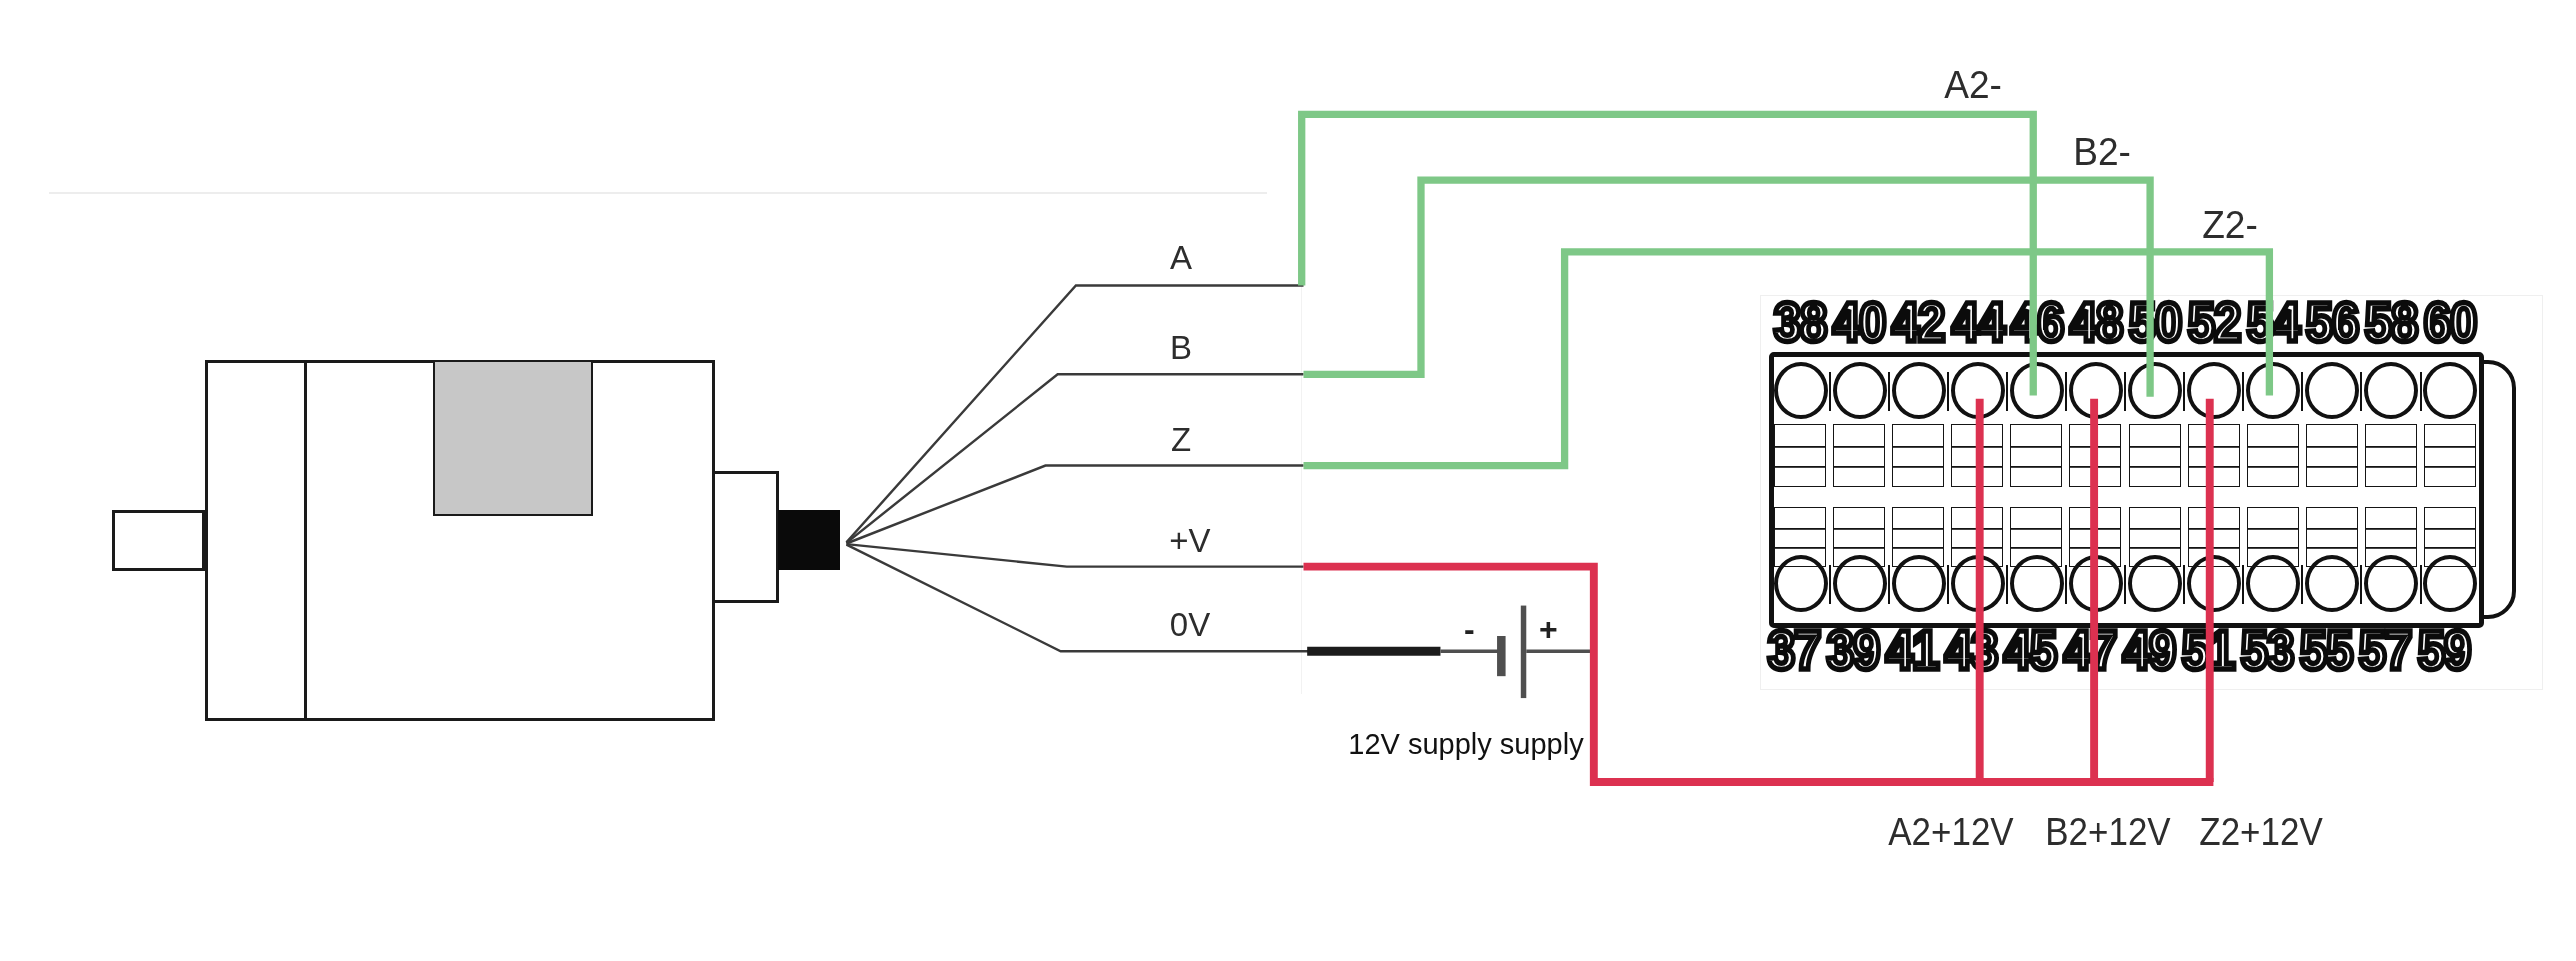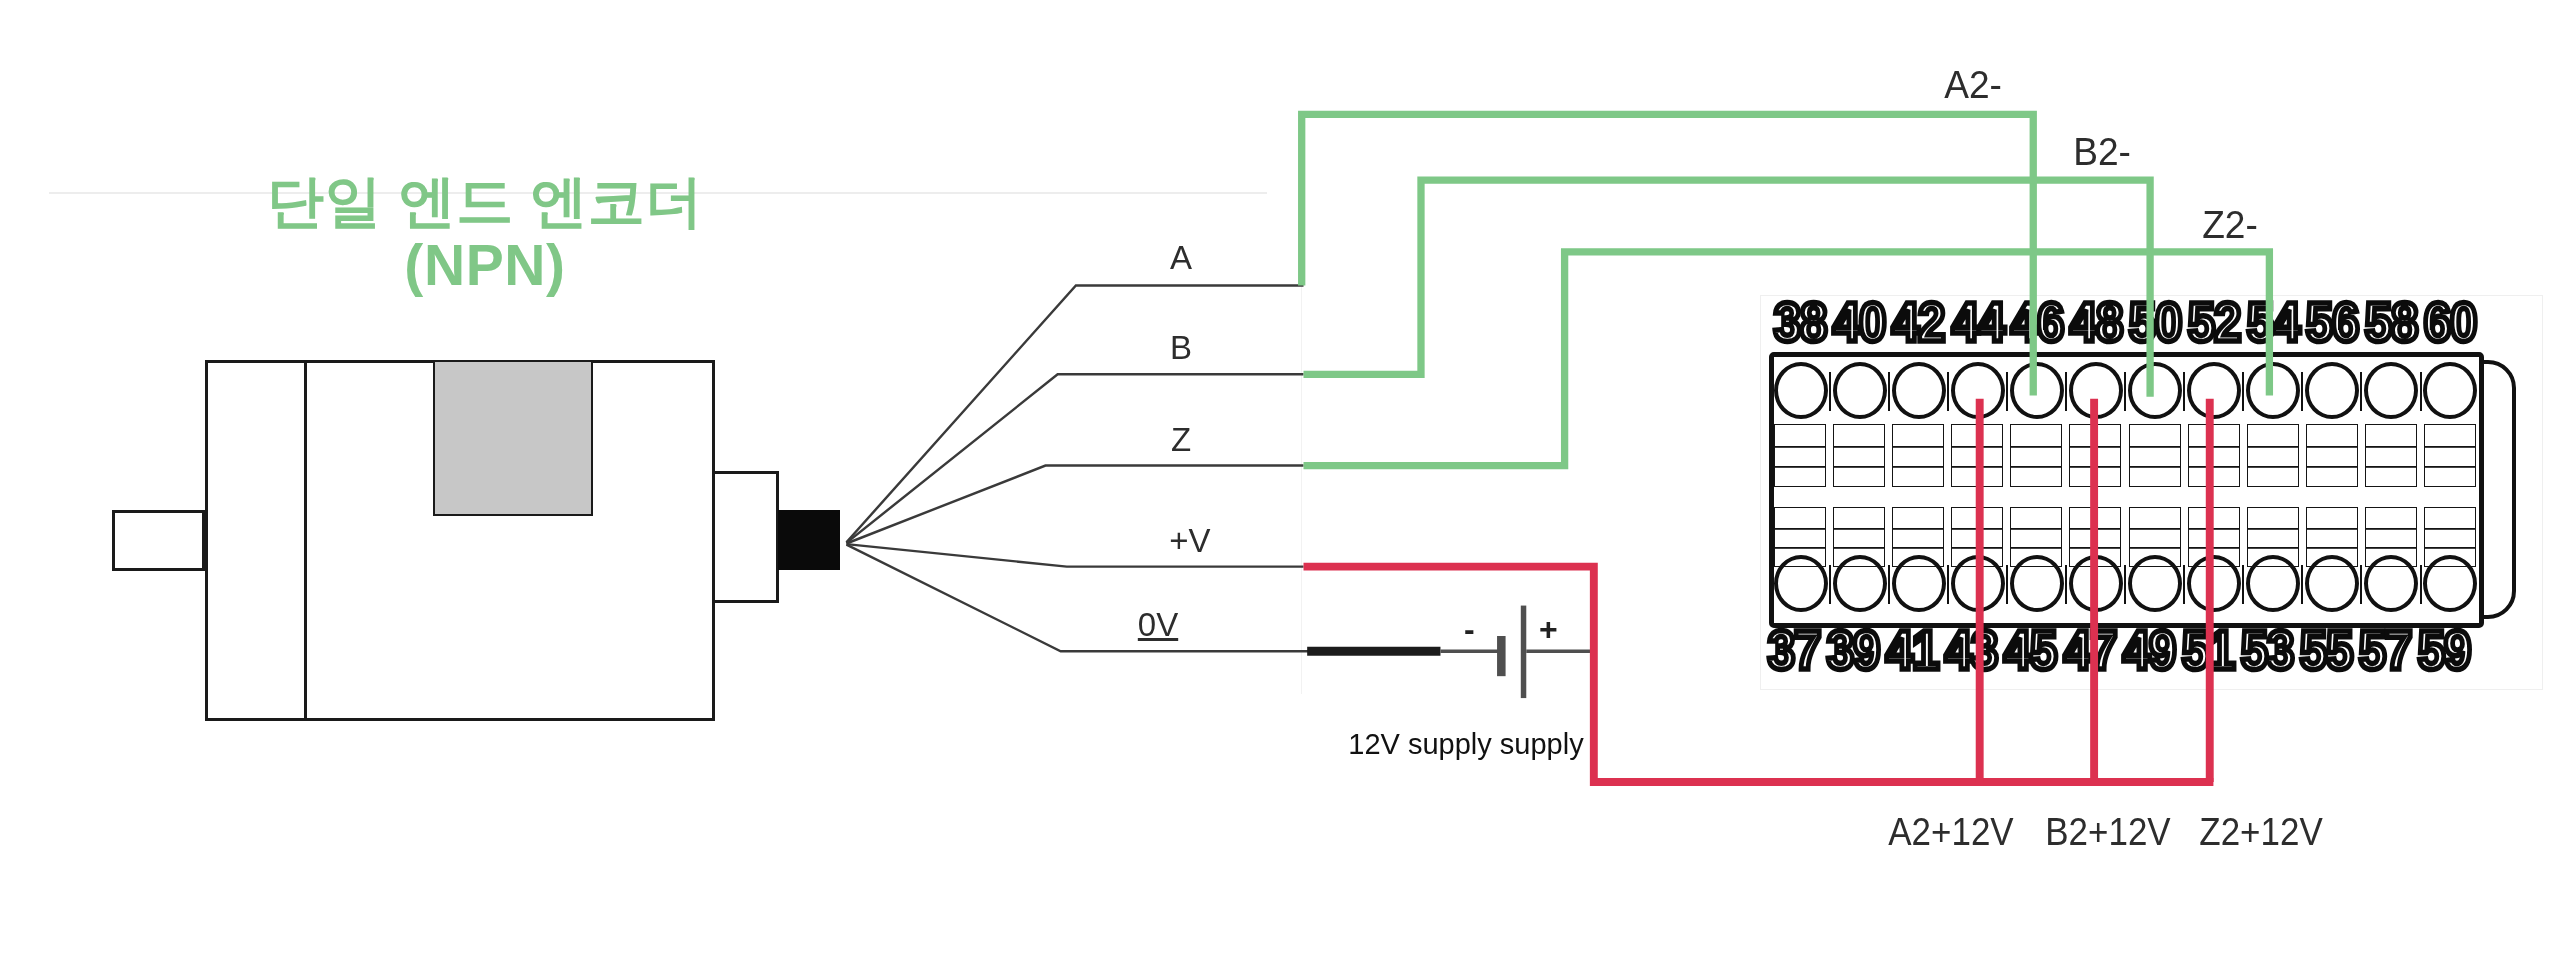--- a/index.html
+++ b/index.html
@@ -60,24 +60,20 @@
 </style>
 </head>
 <body>
 
 <div id="canvas">
 
   <div class="faint-hline"></div>
   <div class="faint-vline"></div>
   <div class="faint-imgbox"></div>
 
-  <div class="title">
-    <div>단일 엔드 엔코더</div>
-    <div>(NPN)</div>
-  </div>
 
   <div class="enc-shaft"></div>
   <div class="enc-flange"></div>
   <div class="enc-body"></div>
   <div class="enc-innerline"></div>
   <div class="enc-graybox"></div>
   <div class="enc-connector"></div>
 
   <div class="tb-tab"></div>
   <div class="tb-body"></div>
@@ -104,21 +100,21 @@
     <path class="w-red" d="M2141,931 L2618,931 L2618,1285 L3636,1285"></path>
     <path class="w-red" d="M3252,655 L3252,1285"></path>
     <path class="w-red" d="M3440,655 L3440,1285"></path>
     <path class="w-red" d="M3630,655 L3630,1285"></path>
   </svg>
 
   <span class="lbl wire-lbl" style="left:1181px;top:239px;">A</span>
   <span class="lbl wire-lbl" style="left:1181px;top:329px;">B</span>
   <span class="lbl wire-lbl" style="left:1181px;top:421px;">Z</span>
   <span class="lbl wire-lbl" style="left:1190px;top:522px;">+V</span>
-  <span class="lbl wire-lbl" style="left:1158px;top:606px;text-decoration:underline;">0V</span>
+  <span class="lbl wire-lbl" style="left:1190px;top:606px;">0V</span>
 
   <span class="lbl sig-lbl" style="left:1973px;top:63px;">A2-</span>
   <span class="lbl sig-lbl" style="left:2102px;top:130px;">B2-</span>
   <span class="lbl sig-lbl" style="left:2230px;top:203px;">Z2-</span>
 
   <span class="lbl sig-lbl-b" style="left:1951px;top:811px;">A2+12V</span>
   <span class="lbl sig-lbl-b" style="left:2108px;top:811px;">B2+12V</span>
   <span class="lbl sig-lbl-b" style="left:2261px;top:811px;">Z2+12V</span>
 
   <span class="lbl pol-lbl" style="left:1464px;top:611px;">-</span>

